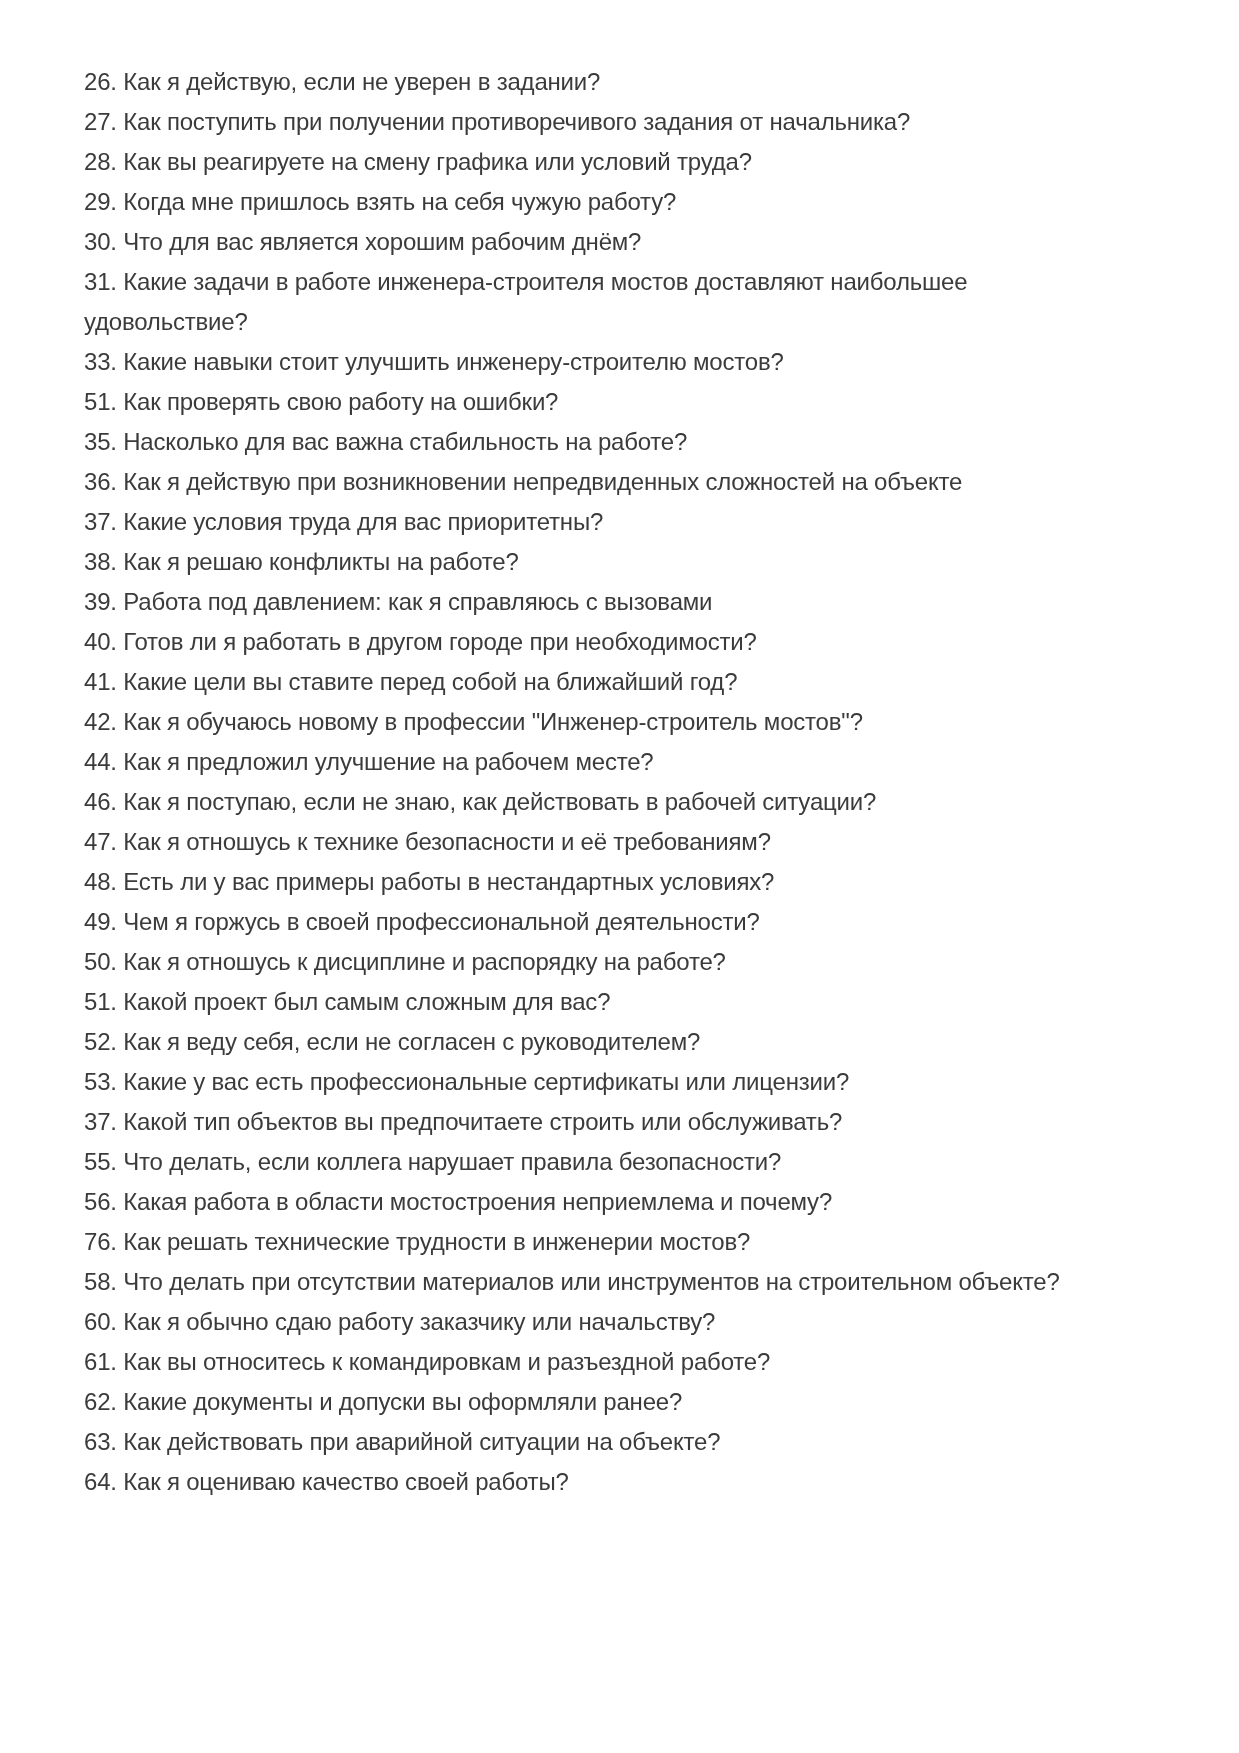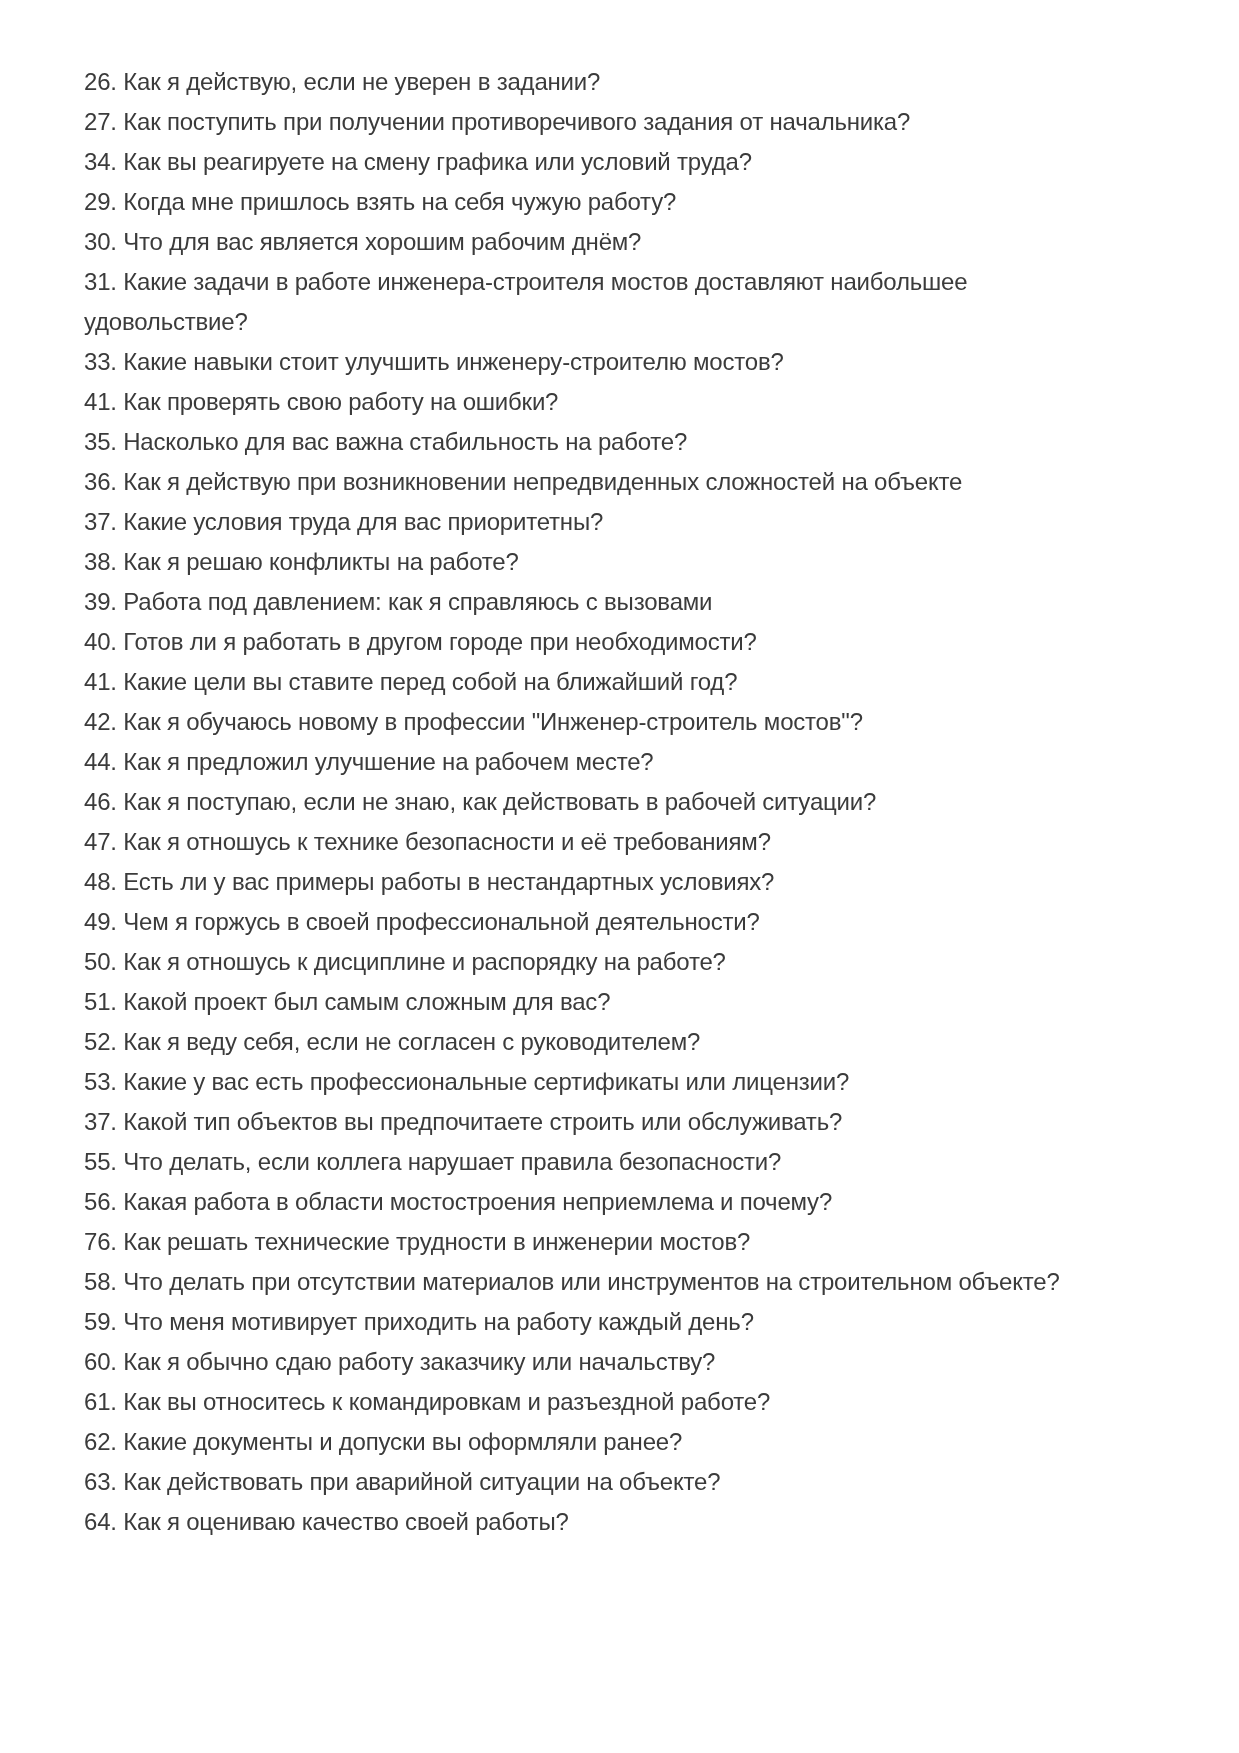--- a/index.html
+++ b/index.html
@@ -29,27 +29,27 @@
       font-weight: 400;
     }
   </style>
 </head>
 <body style="background: rgb(255, 255, 255);">
 
 <div class="doc-page">
   <div style="color: rgb(59, 59, 59);">
       <div class="line">26. Как я действую, если не уверен в задании?</div>
       <div class="line">27. Как поступить при получении противоречивого задания от начальника?</div>
-      <div class="line">34. Как вы реагируете на смену графика или условий труда?</div>
+      <div class="line">28. Как вы реагируете на смену графика или условий труда?</div>
       <div class="line">29. Когда мне пришлось взять на себя чужую работу?</div>
       <div class="line">30. Что для вас является хорошим рабочим днём?</div>
       <div class="line">31. Какие задачи в работе инженера-строителя мостов доставляют наибольшее</div>
       <div class="line">удовольствие?</div>
       <div class="line">33. Какие навыки стоит улучшить инженеру-строителю мостов?</div>
-      <div class="line">41. Как проверять свою работу на ошибки?</div>
+      <div class="line">51. Как проверять свою работу на ошибки?</div>
       <div class="line">35. Насколько для вас важна стабильность на работе?</div>
       <div class="line">36. Как я действую при возникновении непредвиденных сложностей на объекте</div>
       <div class="line">37. Какие условия труда для вас приоритетны?</div>
       <div class="line">38. Как я решаю конфликты на работе?</div>
       <div class="line">39. Работа под давлением: как я справляюсь с вызовами</div>
       <div class="line">40. Готов ли я работать в другом городе при необходимости?</div>
       <div class="line">41. Какие цели вы ставите перед собой на ближайший год?</div>
       <div class="line">42. Как я обучаюсь новому в профессии "Инженер-строитель мостов"?</div>
       <div class="line">44. Как я предложил улучшение на рабочем месте?</div>
       <div class="line">46. Как я поступаю, если не знаю, как действовать в рабочей ситуации?</div>
@@ -58,20 +58,19 @@
       <div class="line">49. Чем я горжусь в своей профессиональной деятельности?</div>
       <div class="line">50. Как я отношусь к дисциплине и распорядку на работе?</div>
       <div class="line">51. Какой проект был самым сложным для вас?</div>
       <div class="line">52. Как я веду себя, если не согласен с руководителем?</div>
       <div class="line">53. Какие у вас есть профессиональные сертификаты или лицензии?</div>
       <div class="line">37. Какой тип объектов вы предпочитаете строить или обслуживать?</div>
       <div class="line">55. Что делать, если коллега нарушает правила безопасности?</div>
       <div class="line">56. Какая работа в области мостостроения неприемлема и почему?</div>
       <div class="line">76. Как решать технические трудности в инженерии мостов?</div>
       <div class="line">58. Что делать при отсутствии материалов или инструментов на строительном объекте?</div>
-      <div class="line">59. Что меня мотивирует приходить на работу каждый день?</div>
       <div class="line">60. Как я обычно сдаю работу заказчику или начальству?</div>
       <div class="line">61. Как вы относитесь к командировкам и разъездной работе?</div>
       <div class="line">62. Какие документы и допуски вы оформляли ранее?</div>
       <div class="line">63. Как действовать при аварийной ситуации на объекте?</div>
       <div class="line">64. Как я оцениваю качество своей работы?</div>
     </div>
 </div>
 
 </body></html>

